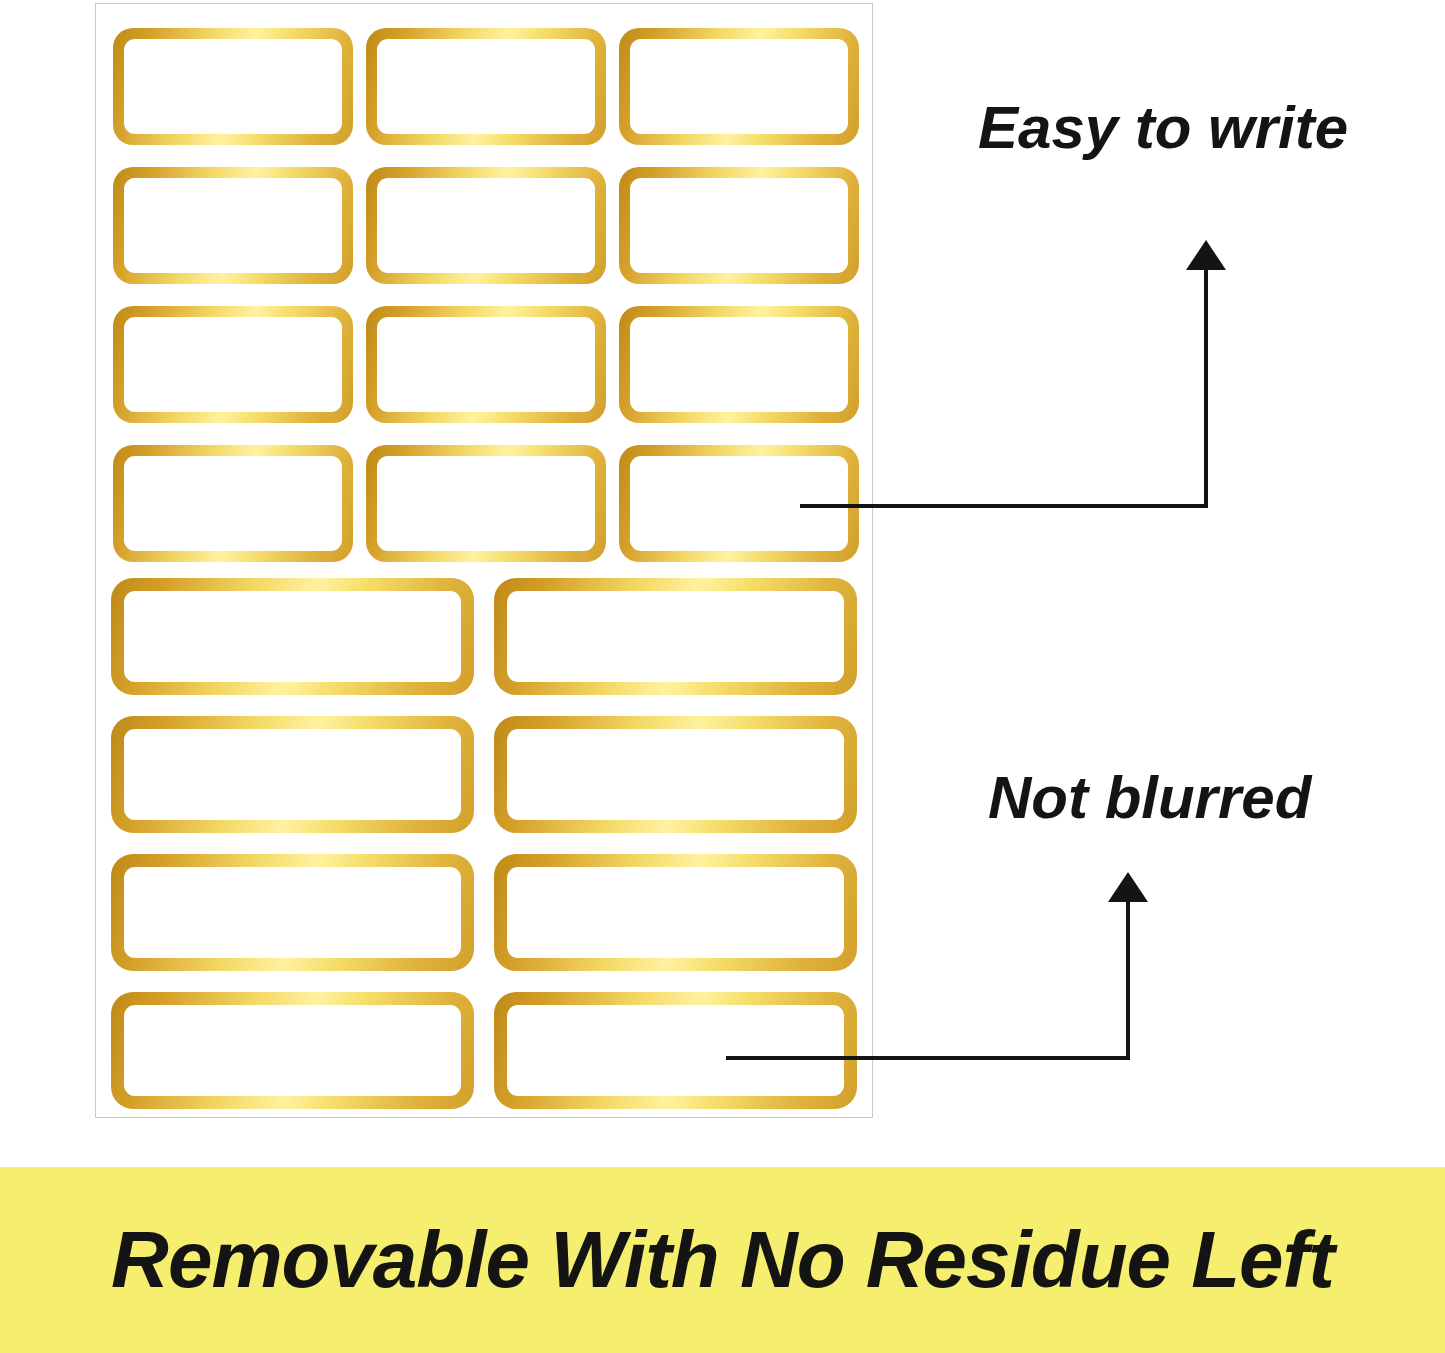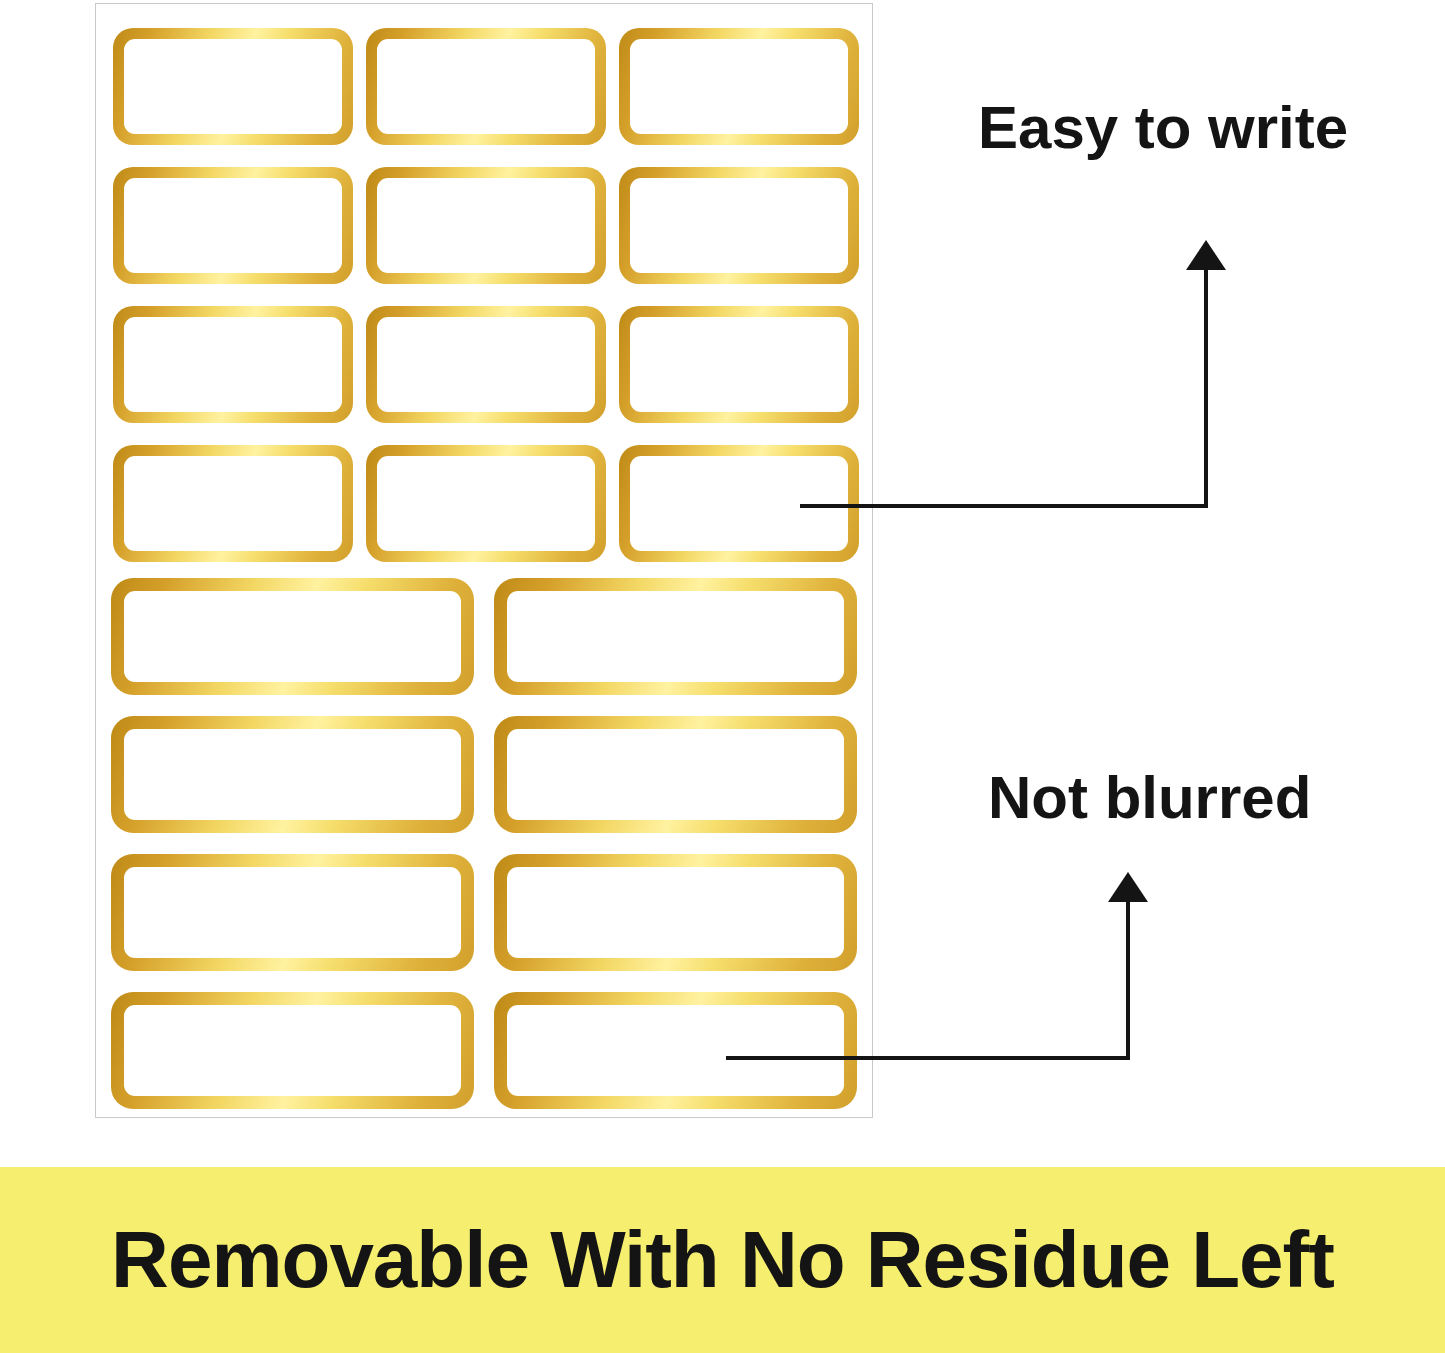--- a/index.html
+++ b/index.html
@@ -5,20 +5,21 @@
   html, body { margin: 0; padding: 0; background: #ffffff; }
   * { box-sizing: border-box; }
 
   #stage {
     position: relative;
     width: 1445px;
     height: 1353px;
     background: var(--page-bg, #fff);
     font-family: "Liberation Sans", "DejaVu Sans", sans-serif;
     overflow: hidden;
+    font-style: italic;
   }
 
   
   .sheet {
     position: absolute;
     left: 95px; top: 3px;
     width: 778px; height: 1115px;
     background: #ffffff;
     border: 1px solid #c9c9c9;
   }

